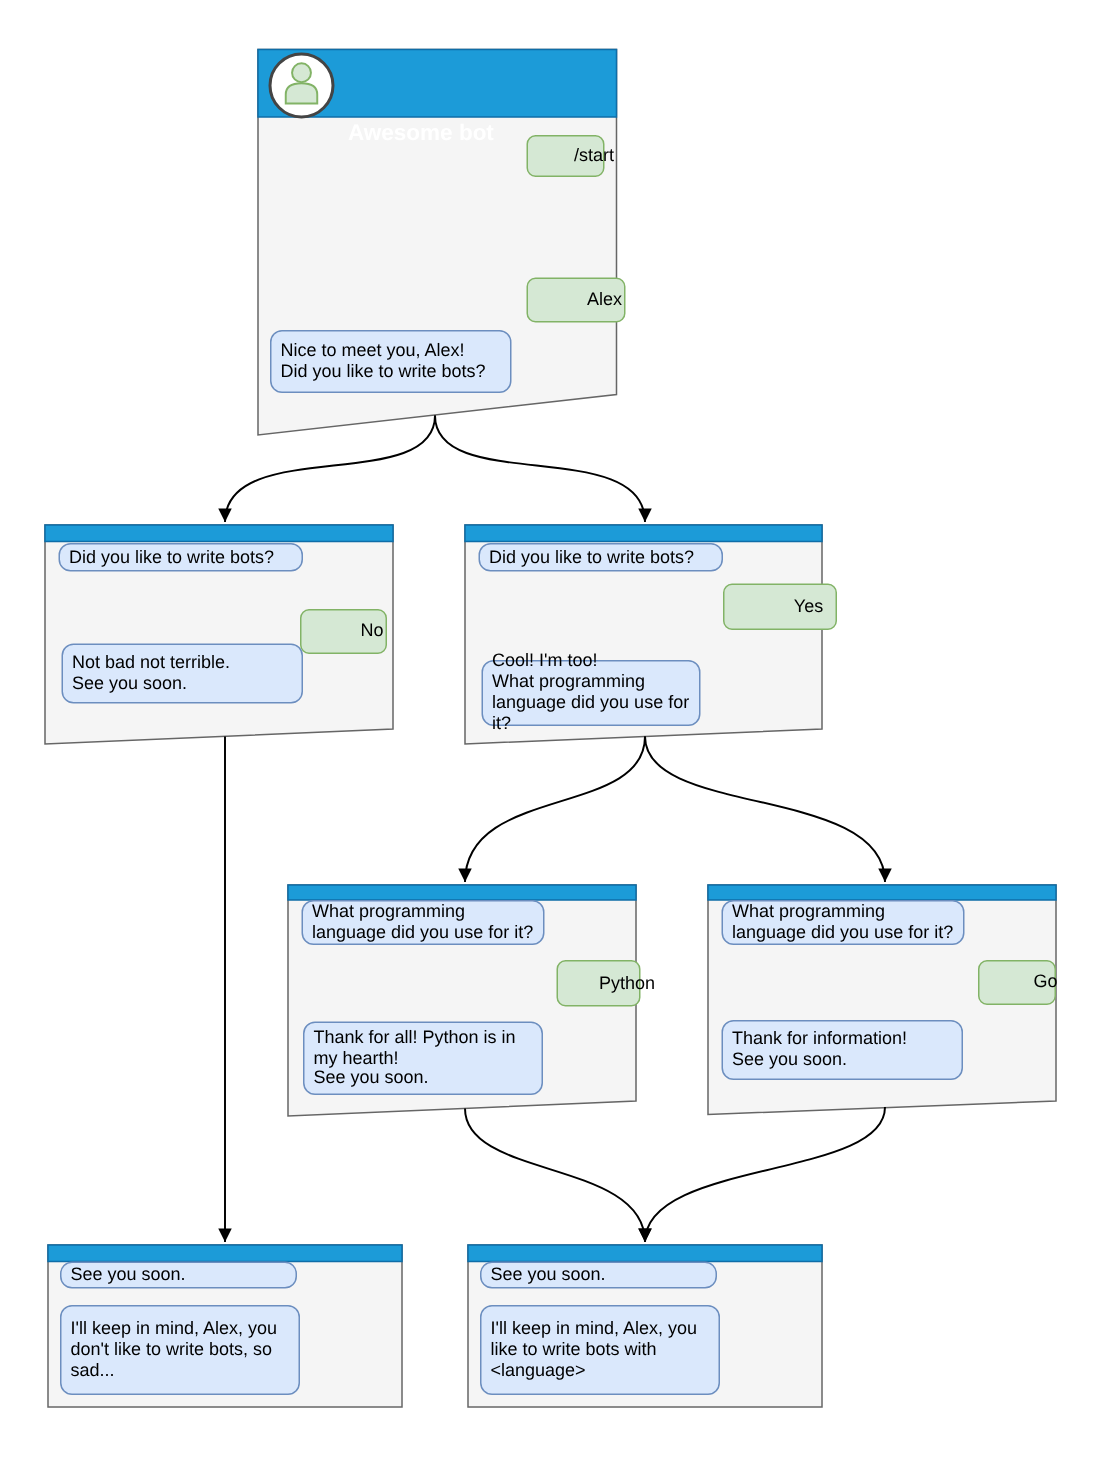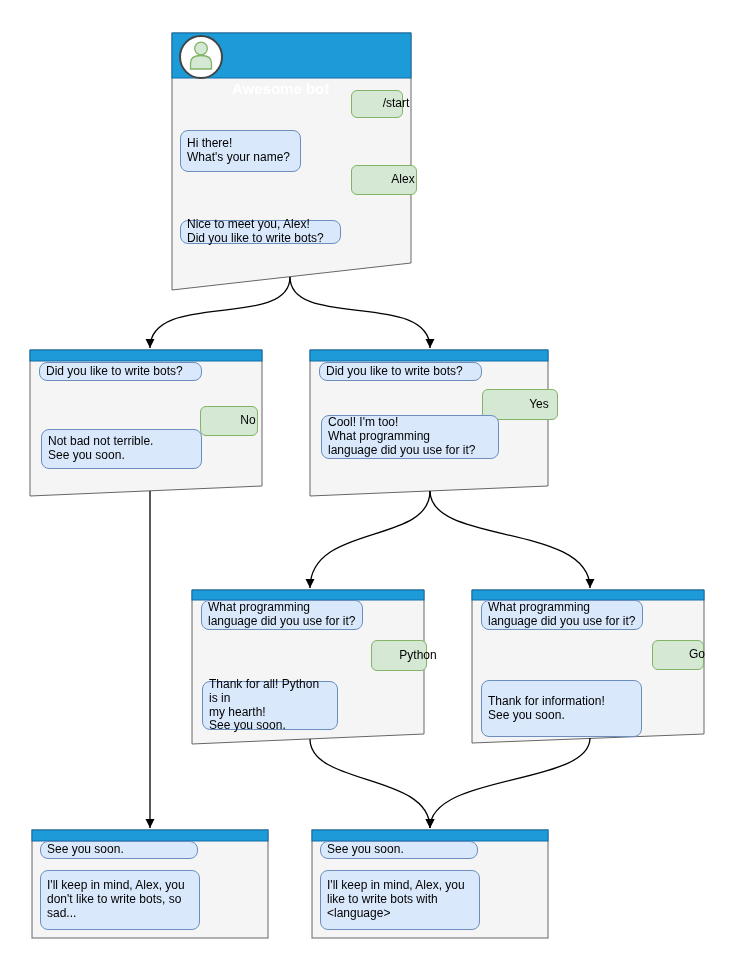--- a/index.html
+++ b/index.html
@@ -70,56 +70,54 @@
       <g>
         <path d="M190.5,69 L190.5,63 Q190.5,55.5 201,55.5 Q211.5,55.5 211.5,63 L211.5,69 Z" fill="#D5E8D4" stroke="#82B366" stroke-width="1.3"></path>
         <circle cx="201" cy="48.5" r="6.3" fill="#D5E8D4" stroke="#82B366" stroke-width="1.3"></circle>
       </g>
     </g>
   </svg>
 
   <div class="window" style="left:172px;top:33px;width:239px;height:258px">
     <div class="chat-title" style="left:60px;top:47px">Awesome bot</div>
     <div class="bubble user" style="left:179px;top:57px;width:50px;height:28px">/start</div>
-    <div class="bubble bot" style="left:8px;top:97px;width:121px;height:42px">Hi there!
-What's your name?</div>
-    <div class="bubble user" style="left:179px;top:132px;width:66px;height:30px">Alex</div>
-    <div class="bubble bot" style="left:8px;top:187px;width:161px;height:24px">Nice to meet you, Alex!
+    <div class="bubble user" style="left:179px;top:152px;width:66px;height:30px">Alex</div>
+    <div class="bubble bot" style="left:8px;top:187px;width:161px;height:42px">Nice to meet you, Alex!
 Did you like to write bots?</div>
   </div>
 
   <div class="window" style="left:30px;top:350px;width:232px;height:147px">
     <div class="bubble bot" style="left:9px;top:12px;width:163px;height:19px">Did you like to write bots?</div>
     <div class="bubble user" style="left:170px;top:56px;width:58px;height:30px">No</div>
     <div class="bubble bot" style="left:11px;top:79px;width:161px;height:40px">Not bad not terrible.
 See you soon.</div>
   </div>
 
   <div class="window" style="left:310px;top:350px;width:238px;height:146px">
     <div class="bubble bot" style="left:9px;top:12px;width:163px;height:19px">Did you like to write bots?</div>
     <div class="bubble user" style="left:172px;top:39px;width:76px;height:31px">Yes</div>
-    <div class="bubble bot" style="left:11px;top:65px;width:178px;height:44px">Cool! I'm too!
+    <div class="bubble bot" style="left:11px;top:90px;width:146px;height:44px">Cool! I'm too!
 What programming
 language did you use for it?</div>
   </div>
 
   <div class="window" style="left:192px;top:590px;width:232px;height:154px">
     <div class="bubble bot" style="left:9px;top:10px;width:162px;height:30px">What programming
 language did you use for it?</div>
     <div class="bubble user" style="left:179px;top:50px;width:56px;height:31px">Python</div>
-    <div class="bubble bot" style="left:10px;top:91px;width:136px;height:49px">Thank for all! Python is in
+    <div class="bubble bot" style="left:10px;top:91px;width:160px;height:49px">Thank for all! Python is in
 my hearth!
 See you soon.</div>
   </div>
 
   <div class="window" style="left:472px;top:590px;width:232px;height:153px">
     <div class="bubble bot" style="left:9px;top:10px;width:162px;height:30px">What programming
 language did you use for it?</div>
     <div class="bubble user" style="left:180px;top:50px;width:39px;height:30px">Go</div>
-    <div class="bubble bot" style="left:9px;top:90px;width:161px;height:57px">Thank for information!
+    <div class="bubble bot" style="left:9px;top:90px;width:161px;height:40px">Thank for information!
 See you soon.</div>
   </div>
 
   <div class="window" style="left:32px;top:830px;width:236px;height:108px">
     <div class="bubble bot" style="left:8px;top:11px;width:158px;height:18px">See you soon.</div>
     <div class="bubble bot" style="left:8px;top:40px;width:160px;height:60px">I'll keep in mind, Alex, you
 don't like to write bots, so
 sad...</div>
   </div>
 

